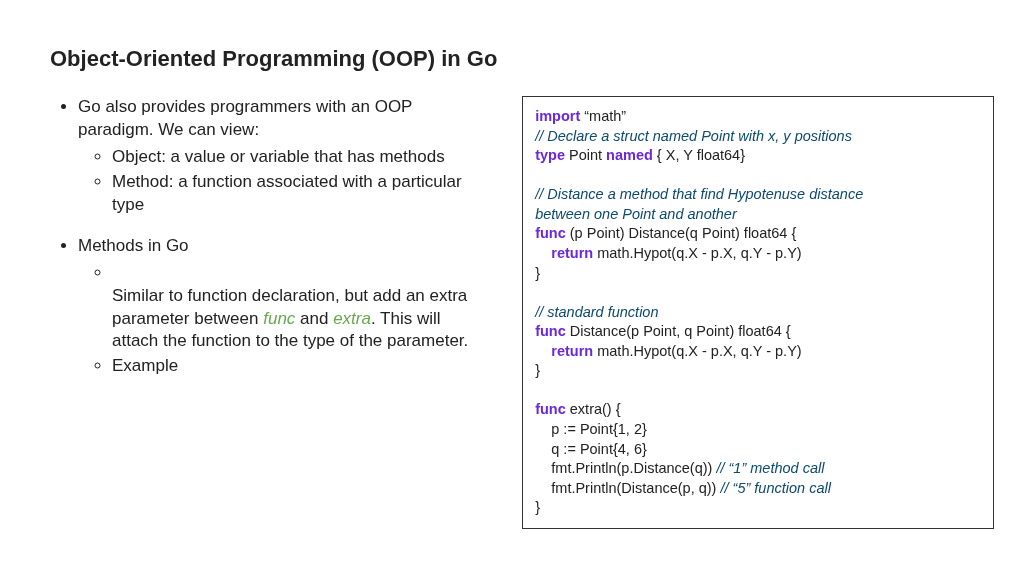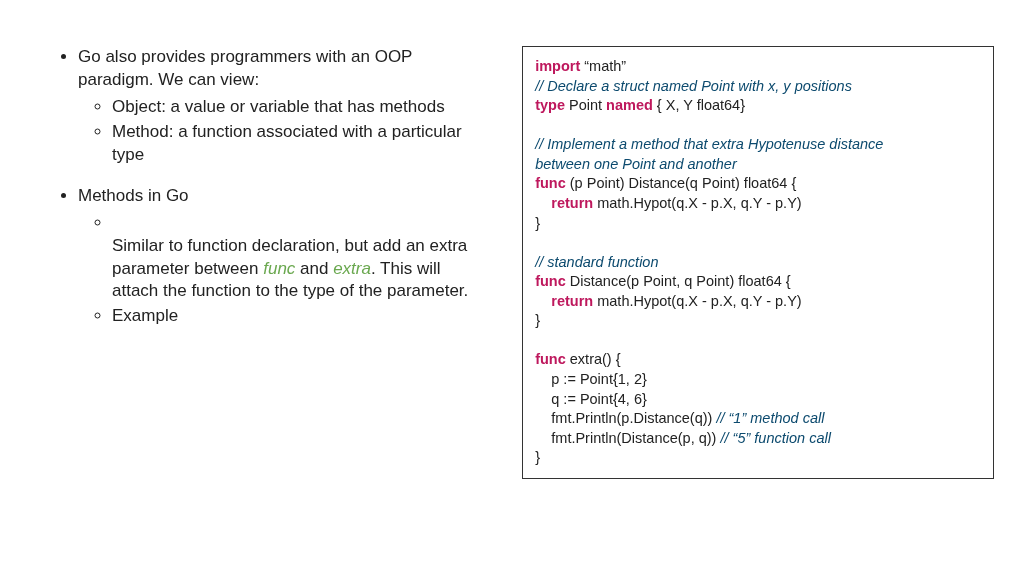--- a/index.html
+++ b/index.html
@@ -55,28 +55,29 @@
   .kw-green { color: #6aa84f; font-style: italic; }
   .codebox {
     border: 1px solid #333;
     padding: 10px 12px;
     width: 460px;
     font-family: Arial, Helvetica, sans-serif;
     font-size: 14.5px;
     line-height: 1.35;
     white-space: pre;
   }
-  .kw { color: #be185d; font-weight: 700; }
+  .kw { color: #6d28d9; font-weight: 700; }
   .cm { color: #0c4a6e; font-style: italic; }
 </style>
 </head>
 <body>
 
 <div class="slide">
 
+  <div class="title">Object-Oriented Programming (OOP) in Go</div>
 
   <div class="cols">
 
     <div class="left">
       <ul class="outer">
         <li>
           <span>Go also provides programmers with an OOP paradigm. We can view:</span>
           <ul class="inner">
             <li>Object: a value or variable that has methods</li>
             <li>Method: a function associated with a particular type</li>
@@ -92,21 +93,21 @@
             <li>Example</li>
           </ul>
         </li>
       </ul>
     </div>
 
     <div class="codebox"><span class="kw">import</span><span> “math”</span>
 <span class="cm">// Declare a struct named Point with x, y positions</span>
 <span class="kw">type</span><span> Point </span><span class="kw">named</span><span> { X, Y float64}</span>
 
-<span class="cm">// Implement a method that extra Hypotenuse distance</span>
+<span class="cm">// Distance a method that find Hypotenuse distance</span>
 <span class="cm">between one Point and another</span>
 <span class="kw">func</span><span> (p Point) Distance(q Point) float64 {</span>
 <span>    </span><span class="kw">return</span><span> math.Hypot(q.X - p.X, q.Y - p.Y)</span>
 <span>}</span>
 
 <span class="cm">// standard function</span>
 <span class="kw">func</span><span> Distance(p Point, q Point) float64 {</span>
 <span>    </span><span class="kw">return</span><span> math.Hypot(q.X - p.X, q.Y - p.Y)</span>
 <span>}</span>
 

